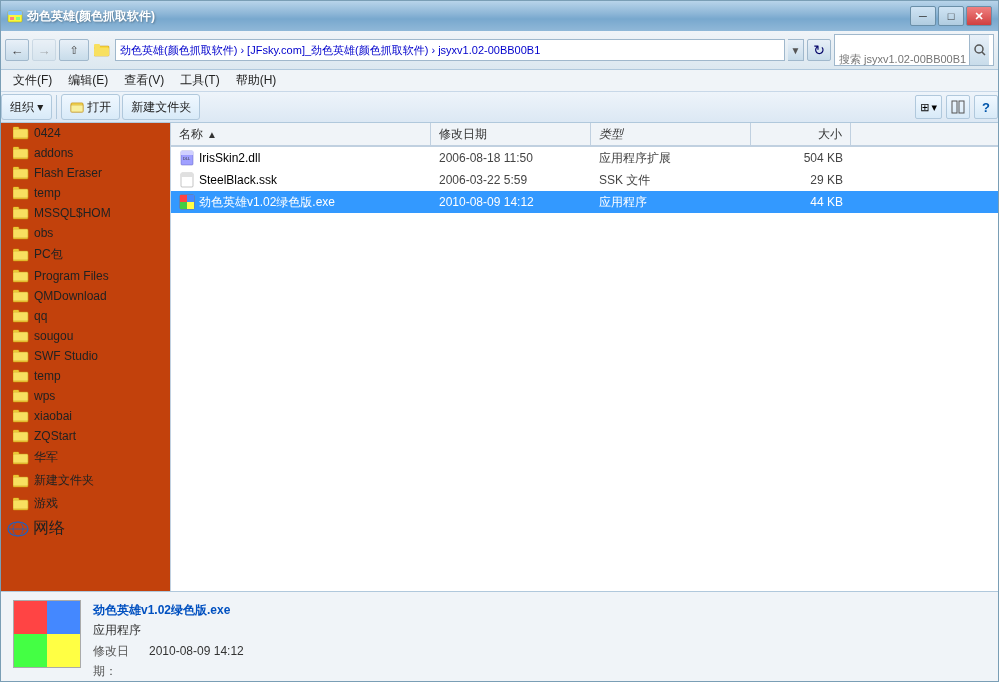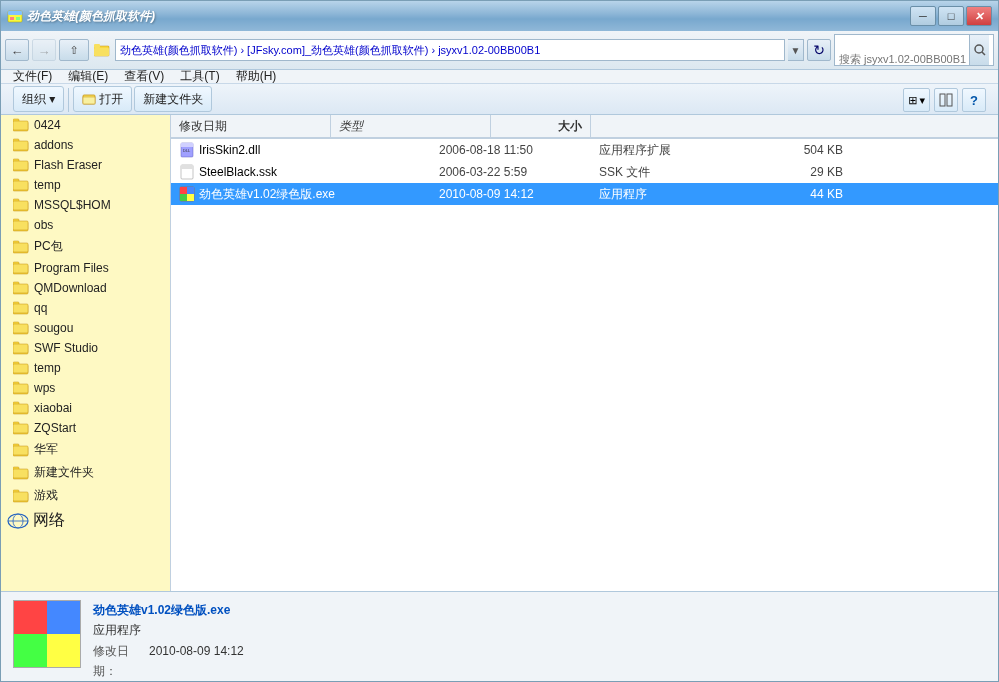--- a/index.html
+++ b/index.html
@@ -25,21 +25,20 @@
     }
 
     
     .title-bar {
       background: linear-gradient(to bottom, #b8d4ea 0%, #90b8d8 40%, #78a8ce 60%, #90b8d8 100%);
       height: 30px;
       display: flex;
       align-items: center;
       padding: 0 6px;
       flex-shrink: 0;
-      font-style: italic;
     }
     .title-bar-icon {
       width: 16px;
       height: 16px;
       margin-right: 4px;
     }
     .title-bar-text {
       color: #fff;
       font-size: 12px;
       font-weight: bold;
@@ -160,36 +159,36 @@
       display: flex;
       align-items: center;
       justify-content: center;
       cursor: pointer;
       margin-left: auto;
     }
 
     
     .toolbar {
       background: linear-gradient(to bottom, #eef4fa, #dce8f4);
-      padding: 2px 12px;
-      display: flex;
-      align-items: flex-end;
+      padding: 2px 0;
+      display: flex;
+      align-items: center;
       gap: 2px;
       border-bottom: 1px solid #b0c8dc;
       flex-shrink: 0;
     }
     .menu-bar {
       background: #f0f4f8;
       padding: 0 4px;
       display: flex;
       align-items: center;
       gap: 0;
       border-bottom: 1px solid #c8d8e8;
       flex-shrink: 0;
-      height: 14px;
+      height: 22px;
     }
     .menu-item {
       padding: 3px 8px;
       font-size: 12px;
       color: #222;
       cursor: pointer;
       white-space: nowrap;
     }
 
     .toolbar-btn {
@@ -228,21 +227,21 @@
     
     .content-area {
       display: flex;
       flex: 1;
       overflow: hidden;
     }
 
     
     .sidebar {
       width: 170px;
-      background: #fef9c3;
+      background: #c2410c;
       border-right: 1px solid #c0d0e0;
       overflow-y: auto;
       overflow-x: hidden;
       flex-shrink: 0;
     }
     .sidebar-item {
       display: flex;
       align-items: center;
       padding: 3px 8px 3px 12px;
       cursor: pointer;
@@ -279,21 +278,21 @@
       height: 100%;
       display: flex;
       align-items: center;
       cursor: pointer;
       user-select: none;
       white-space: nowrap;
     }
     .col-name { width: 260px; }
     .col-date { width: 160px; }
     .col-type { width: 160px; font-style: italic; }
-    .col-size { width: 100px; justify-content: flex-end; font-weight: bold; }
+    .col-size { width: 100px; justify-content: flex-end; }
     .sort-arrow { margin-left: 4px; font-size: 10px; }
 
     
     .file-rows {
       flex: 1;
       overflow-y: auto;
     }
     .file-row {
       display: flex;
       align-items: center;
@@ -646,20 +645,24 @@
   <ellipse cx="11" cy="8" rx="5" ry="7" fill="none" stroke="#2060c0" stroke-width="0.8"></ellipse>
   <line x1="1" y1="8" x2="21" y2="8" stroke="#2060c0" stroke-width="0.8"></line>
 </svg>
           <span>网络</span>
         </div>
       </div>
 
     <div class="file-list">
 
       <div class="file-list-header">
+        <div class="col-header col-name">
+          <span>名称</span>
+          <span class="sort-arrow">▲</span>
+        </div>
         <div class="col-header col-date">
           <span>修改日期</span>
         </div>
         <div class="col-header col-type">
           <span>类型</span>
         </div>
         <div class="col-header col-size">
           <span>大小</span>
         </div>
       </div>

